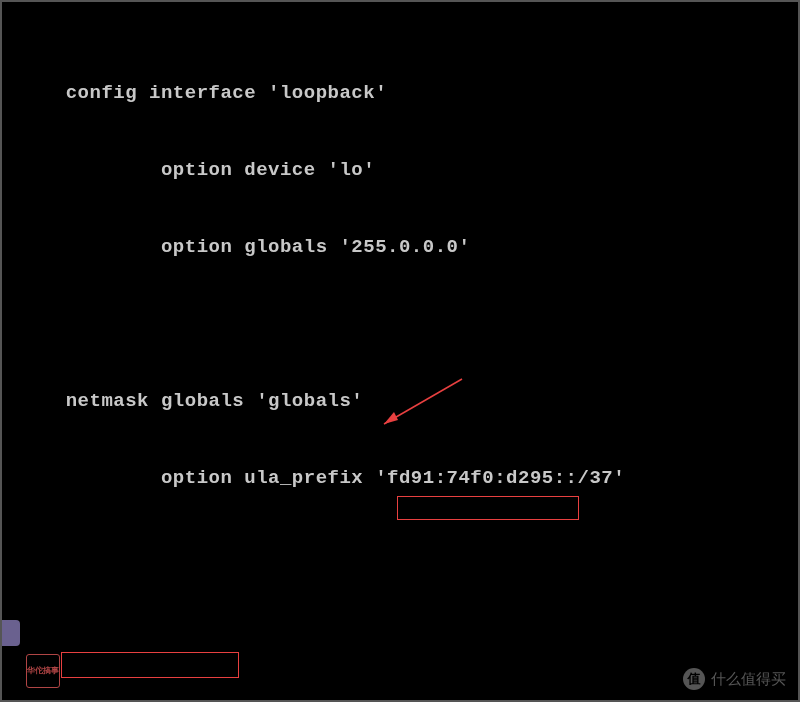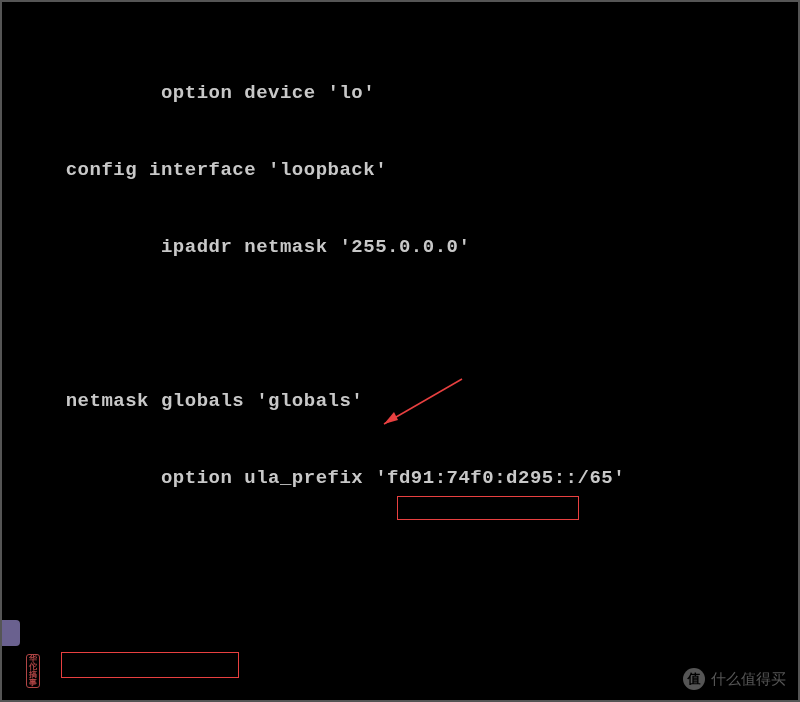--- a/index.html
+++ b/index.html
@@ -24,21 +24,21 @@
       pointer-events: none;
     }
     .arrow {
       position: absolute;
       pointer-events: none;
     }
     .watermark-logo {
       position: absolute;
       left: 24px;
       bottom: 12px;
-      width: 14px;
+      width: 34px;
       height: 34px;
       border: 1.5px solid #b04545;
       border-radius: 3px;
       font-size: 8px;
       color: #b04545;
       display: flex;
       align-items: center;
       justify-content: center;
       text-align: center;
       line-height: 1;
@@ -74,26 +74,26 @@
       width: 18px;
       height: 26px;
       background: #6a618f;
       border-radius: 0 4px 4px 0;
     }
   </style>
 </head>
 <body>
 
 <div class="terminal">
+  <span class="line">   config interface 'loopback'</span>
   <span class="line">           option device 'lo'</span>
-  <span class="line">   config interface 'loopback'</span>
-  <span class="line">           ipaddr netmask '255.0.0.0'</span>
+  <span class="line">           option globals '255.0.0.0'</span>
   <span class="line">&nbsp;</span>
   <span class="line">   netmask globals 'globals'</span>
-  <span class="line">           option ula_prefix 'fd91:74f0:d295::/65'</span>
+  <span class="line">           option ula_prefix 'fd91:74f0:d295::/37'</span>
   <span class="line">&nbsp;</span>
   
   
   
   
   
   
   
   
   

